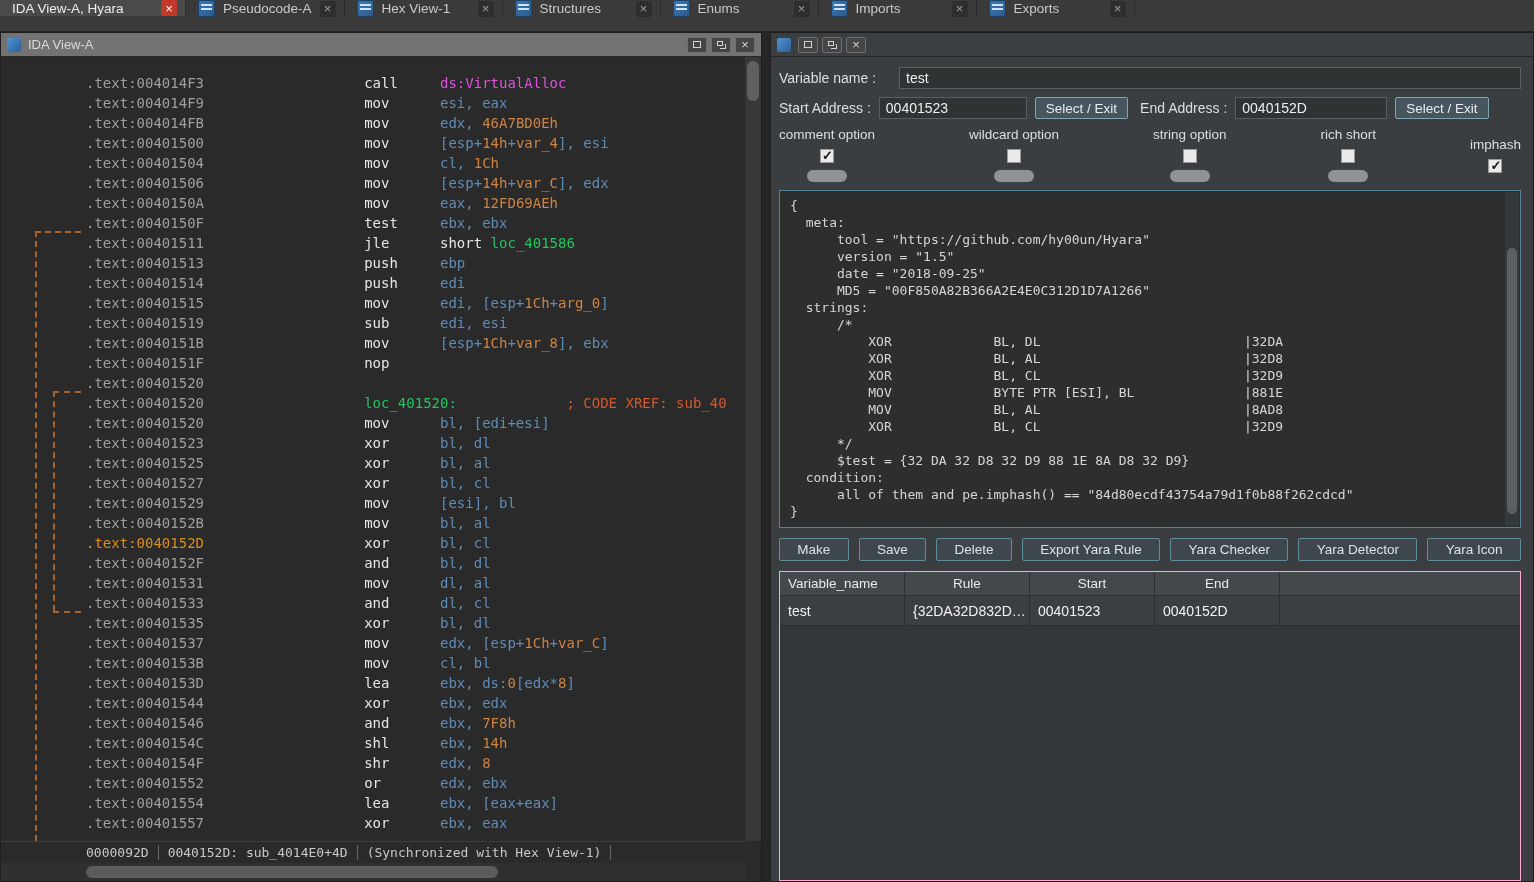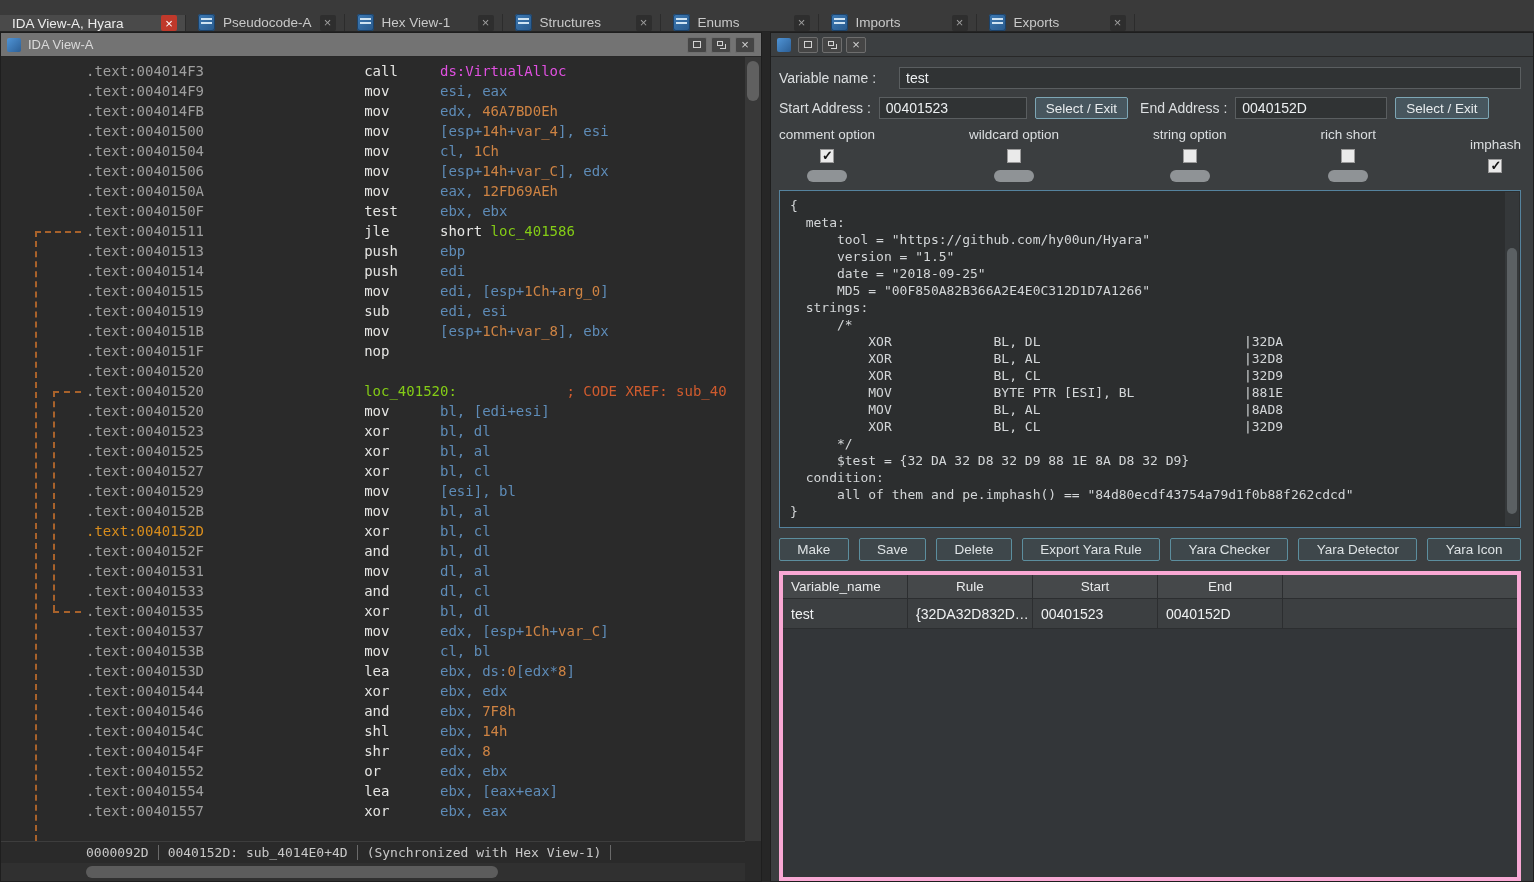--- a/index.html
+++ b/index.html
@@ -1,21 +1,21 @@
 <!DOCTYPE html>
 <html><head>
 <meta charset="utf-8">
 <style>
   * { box-sizing: border-box; margin: 0; padding: 0; }
   html,body { width:1534px; height:882px; overflow:hidden; }
   body { background:#262626; font-family:"Liberation Sans", sans-serif; position:relative; }
 
   
   .tabbar { position:absolute; top:0; left:0; right:0; height:32px; background:#3a3a3a;
-            display:flex; align-items:flex-end; border-bottom:1px solid #242424; }
+            display:flex; align-items:flex-start; border-bottom:1px solid #242424; }
   .tab { display:flex; align-items:center; gap:8px; padding:0 8px 0 12px; min-width:158px;
          border-right:1px solid #2c2c2c; color:#c9c9c9; font-size:13.5px; }
   .tab.active { background:#4a4a4a; color:#ececec; min-width:186px; }
   .tab-icon { width:17px; height:17px; border-radius:3px; flex:0 0 auto;
               background:linear-gradient(135deg,#3d7ab5,#28598b); position:relative;
               box-shadow: inset 0 0 0 1px #1d4268; }
   .tab-icon::after { content:""; position:absolute; left:3px; right:3px; top:4px; height:2px;
                      background:#cfe3f2; box-shadow:0 4px 0 #cfe3f2; }
   .tab-label { white-space:nowrap; }
   .tab-close { margin-left:auto; width:16px; height:16px; background:#2e2e2e; color:#9f9f9f;
@@ -38,30 +38,30 @@
   .wbtn { width:20px; height:16px; border:1px solid #6e6e6e; background:#454545; border-radius:2px;
           display:flex; align-items:center; justify-content:center; color:#d2d2d2; }
   .wbtn .sq  { width:8px; height:7px; border:1px solid #d2d2d2; }
   .wbtn .sq2 { width:6px; height:5px; border:1px solid #d2d2d2;
                box-shadow:2px 2px 0 0 #454545, 3px 3px 0 0 #d2d2d2; margin:-2px 2px 0 0; }
   .wbtn.close::before { content:"×"; font-size:13px; line-height:1; }
 
   
   .disasm { position:absolute; top:24px; left:0; right:16px; bottom:40px; background:#2a2a2a;
             overflow:hidden; font-family:"DejaVu Sans Mono", monospace; font-size:14px; }
-  .asm-lines { padding-top:4px; position:relative; }
+  .asm-lines { padding-top:16px; position:relative; }
   .asm-line { height:20px; line-height:20px; padding-left:85px; white-space:pre; }
   .c-addr    { color:#9f9f9f; }
   .c-addr-hl { color:#d98e1e; }
   .c-mn  { color:#e6e6e4; }
   .c-def { color:#e6e6e4; }
   .c-reg { color:#5e8cb8; }
   .c-num { color:#ce8343; }
   .c-imp { color:#e050e0; }
-  .c-lbl { color:#84cc16;margin-top:30px; }
+  .c-lbl { color:#22c55e;margin-top:30px; }
   .c-com { color:#cf5b2e; }
   .jline { position:absolute; pointer-events:none; }
   #j1v { left:34px; top:174px; bottom:0;  border-left:2px dashed #a8622b; }
   #j1h { left:34px; top:174px; width:46px; border-top:2px dashed #a8622b; }
   #j2v { left:52px; top:334px; height:220px; border-left:2px dashed #a8622b; }
   #j2h1{ left:52px; top:334px; width:28px; border-top:2px dashed #a8622b; }
   #j2h2{ left:52px; top:554px; width:28px; border-top:2px dashed #a8622b; }
 
   .vscroll { position:absolute; top:24px; right:0; width:16px; bottom:40px; background:#383838; }
   .vthumb  { position:absolute; top:4px; left:2px; right:2px; height:40px; background:#606060; border-radius:6px; }
@@ -103,21 +103,21 @@
   .yara-area pre { margin:0; padding:6px 20px 6px 10px; font-family:"DejaVu Sans Mono", monospace;
                    font-size:13px; line-height:17px; color:#d3d6d8; white-space:pre; }
   .ta-scroll { position:absolute; top:1px; bottom:1px; right:1px; width:14px; background:#35383a; }
   .ta-thumb  { position:absolute; left:2px; right:2px; top:56px; height:266px; background:#5b6063; border-radius:5px; }
 
   .btn-row { display:flex; gap:10px; margin-bottom:10px; }
   .hbtn { flex:1 1 auto; height:23px; background:#3e474b; border:1px solid #5c8e9e; color:#dde2e4;
           font-size:13.5px; border-radius:2px; white-space:nowrap; padding:0 6px;
           font-family:"Liberation Sans", sans-serif; }
 
-  .rtable { flex:1; display:flex; flex-direction:column; border:4px solid #f9a8d4; overflow:hidden; }
+  .rtable { flex:1; display:flex; flex-direction:column; border:1px solid #f9a8d4; overflow:hidden; }
   .thead { display:flex; height:24px; background:#45484a; border-bottom:1px solid #2c2e30;
            font-size:13.5px; color:#e8eaeb; }
   .th { width:125px; border-right:1px solid #2c2e30; display:flex; align-items:center;
         justify-content:center; }
   .th.c0 { justify-content:flex-start; padding-left:8px; }
   .th-fill { flex:1; }
   .tbody { flex:1; background:#333639; }
   .trow { display:flex; height:30px; background:#3c3f41; border-bottom:1px solid #2c2e30;
           font-size:14px; color:#f0f2f3; }
   .td { width:125px; border-right:1px solid #2c2e30; display:flex; align-items:center;

